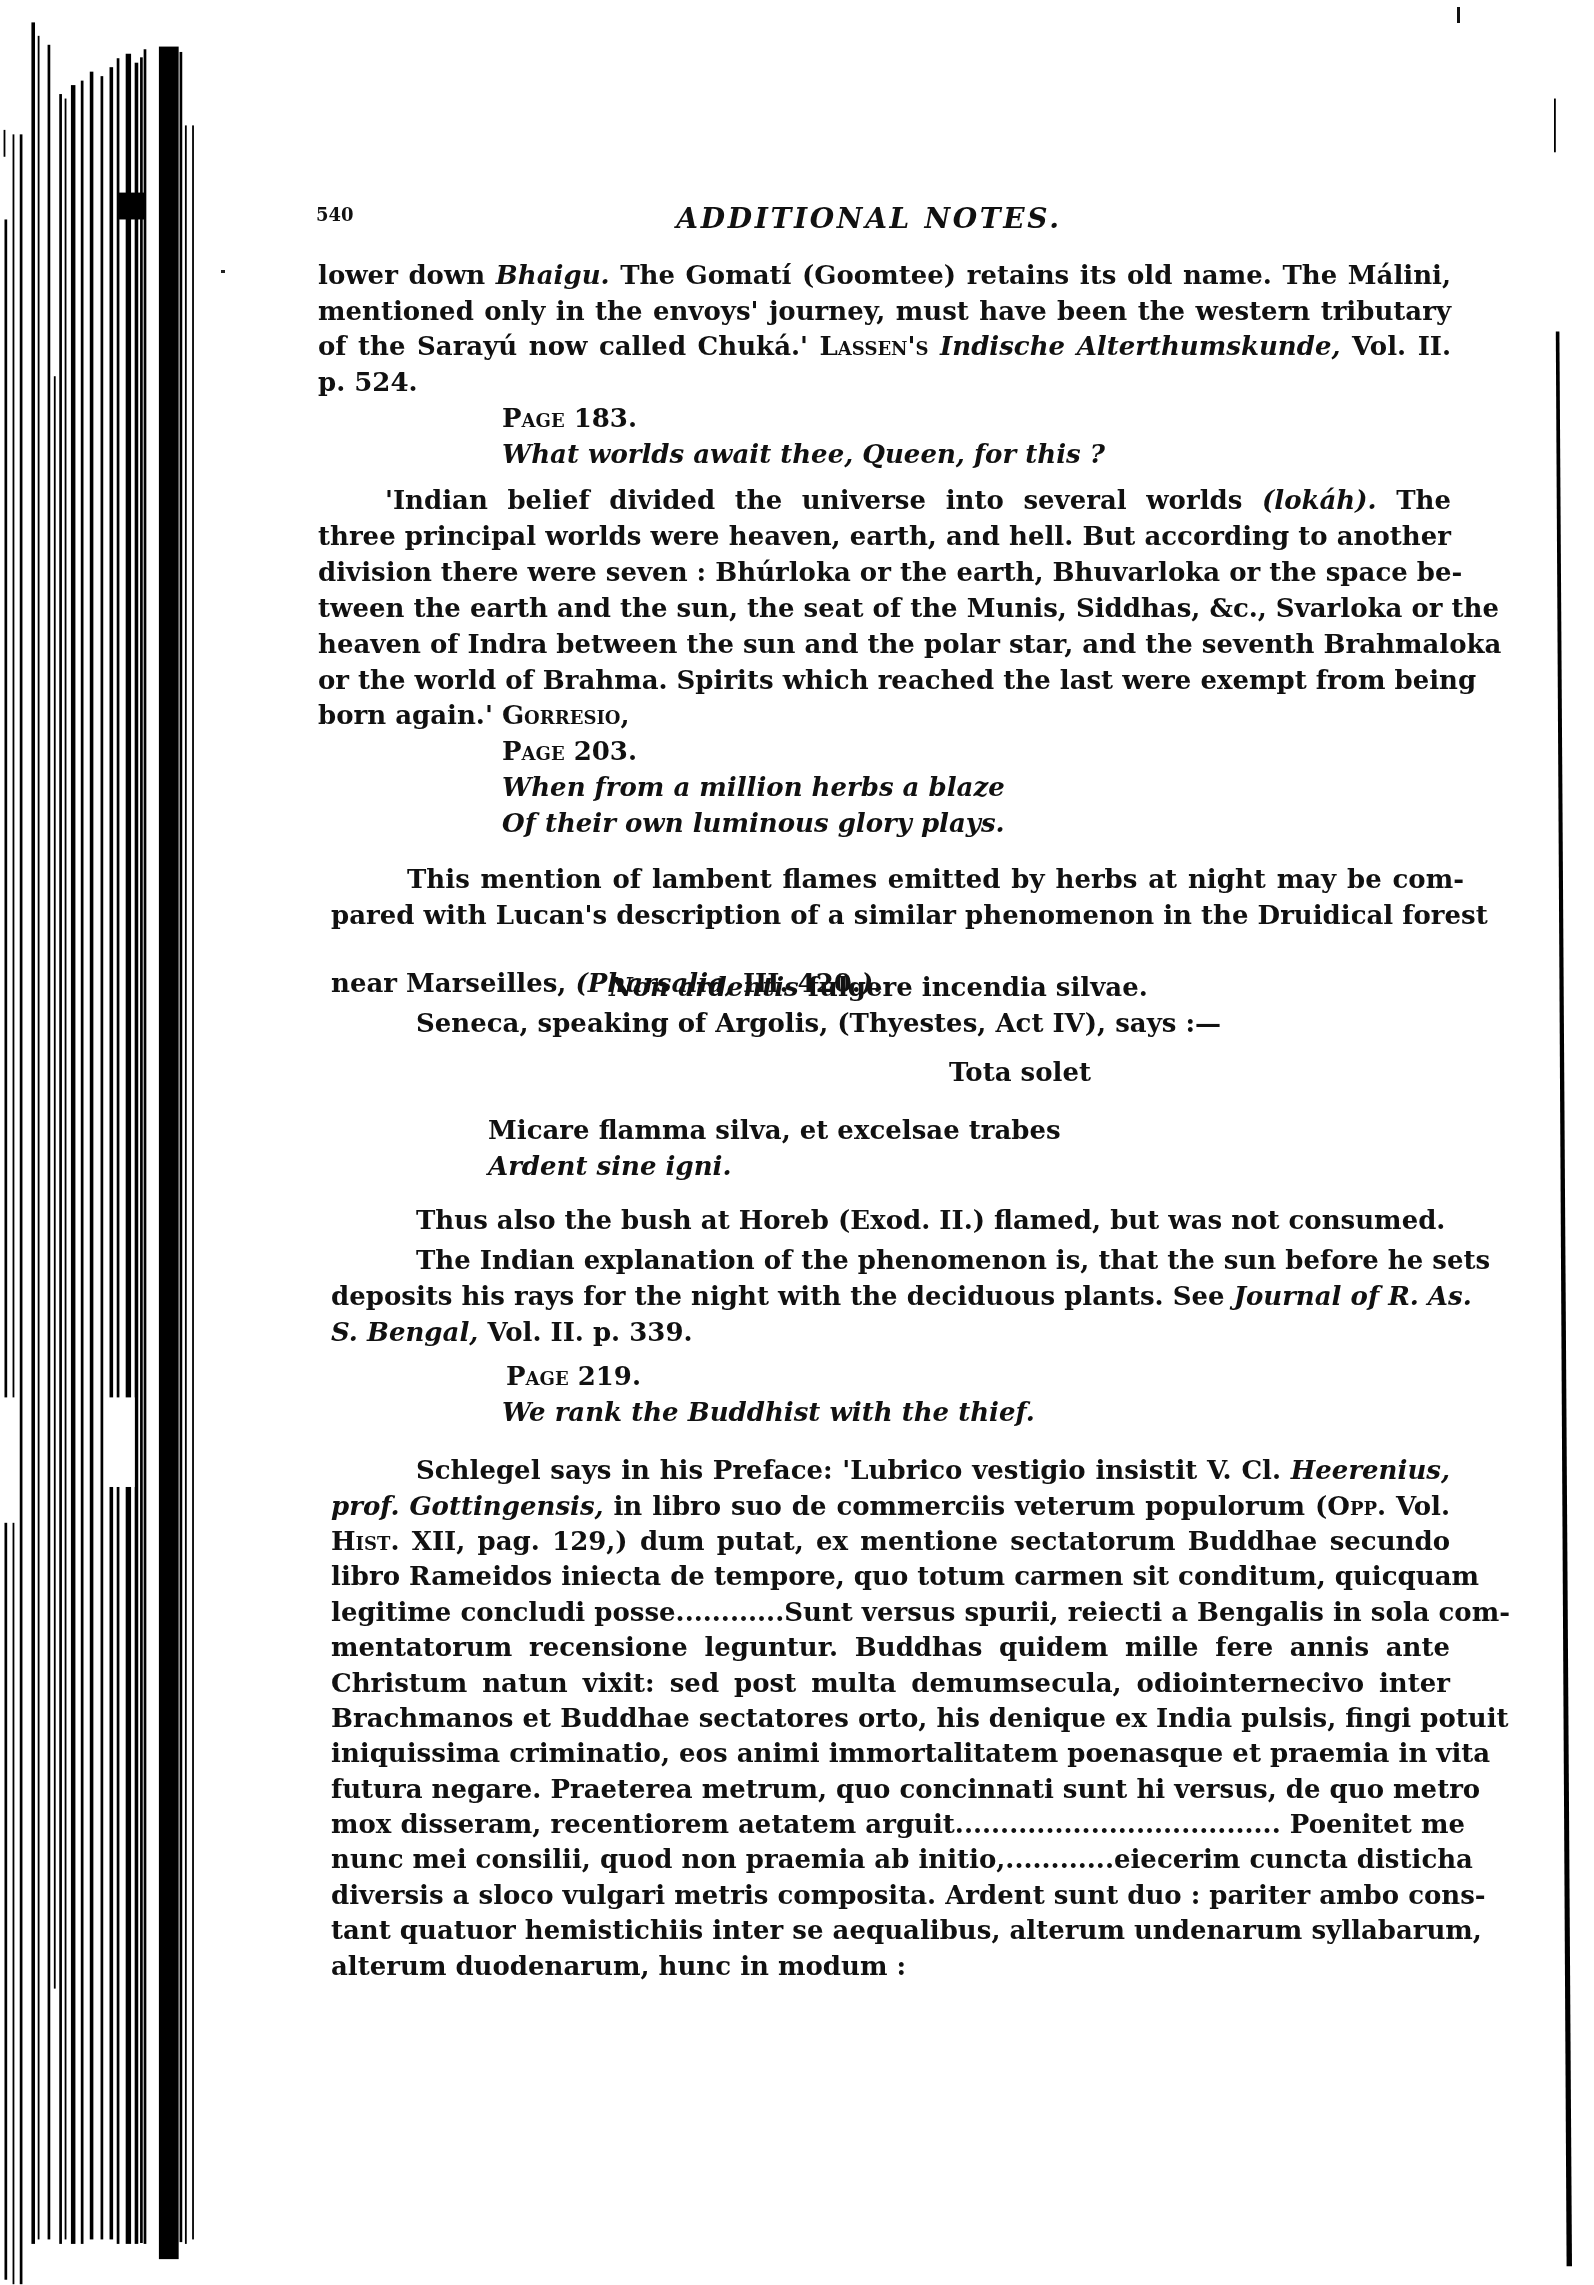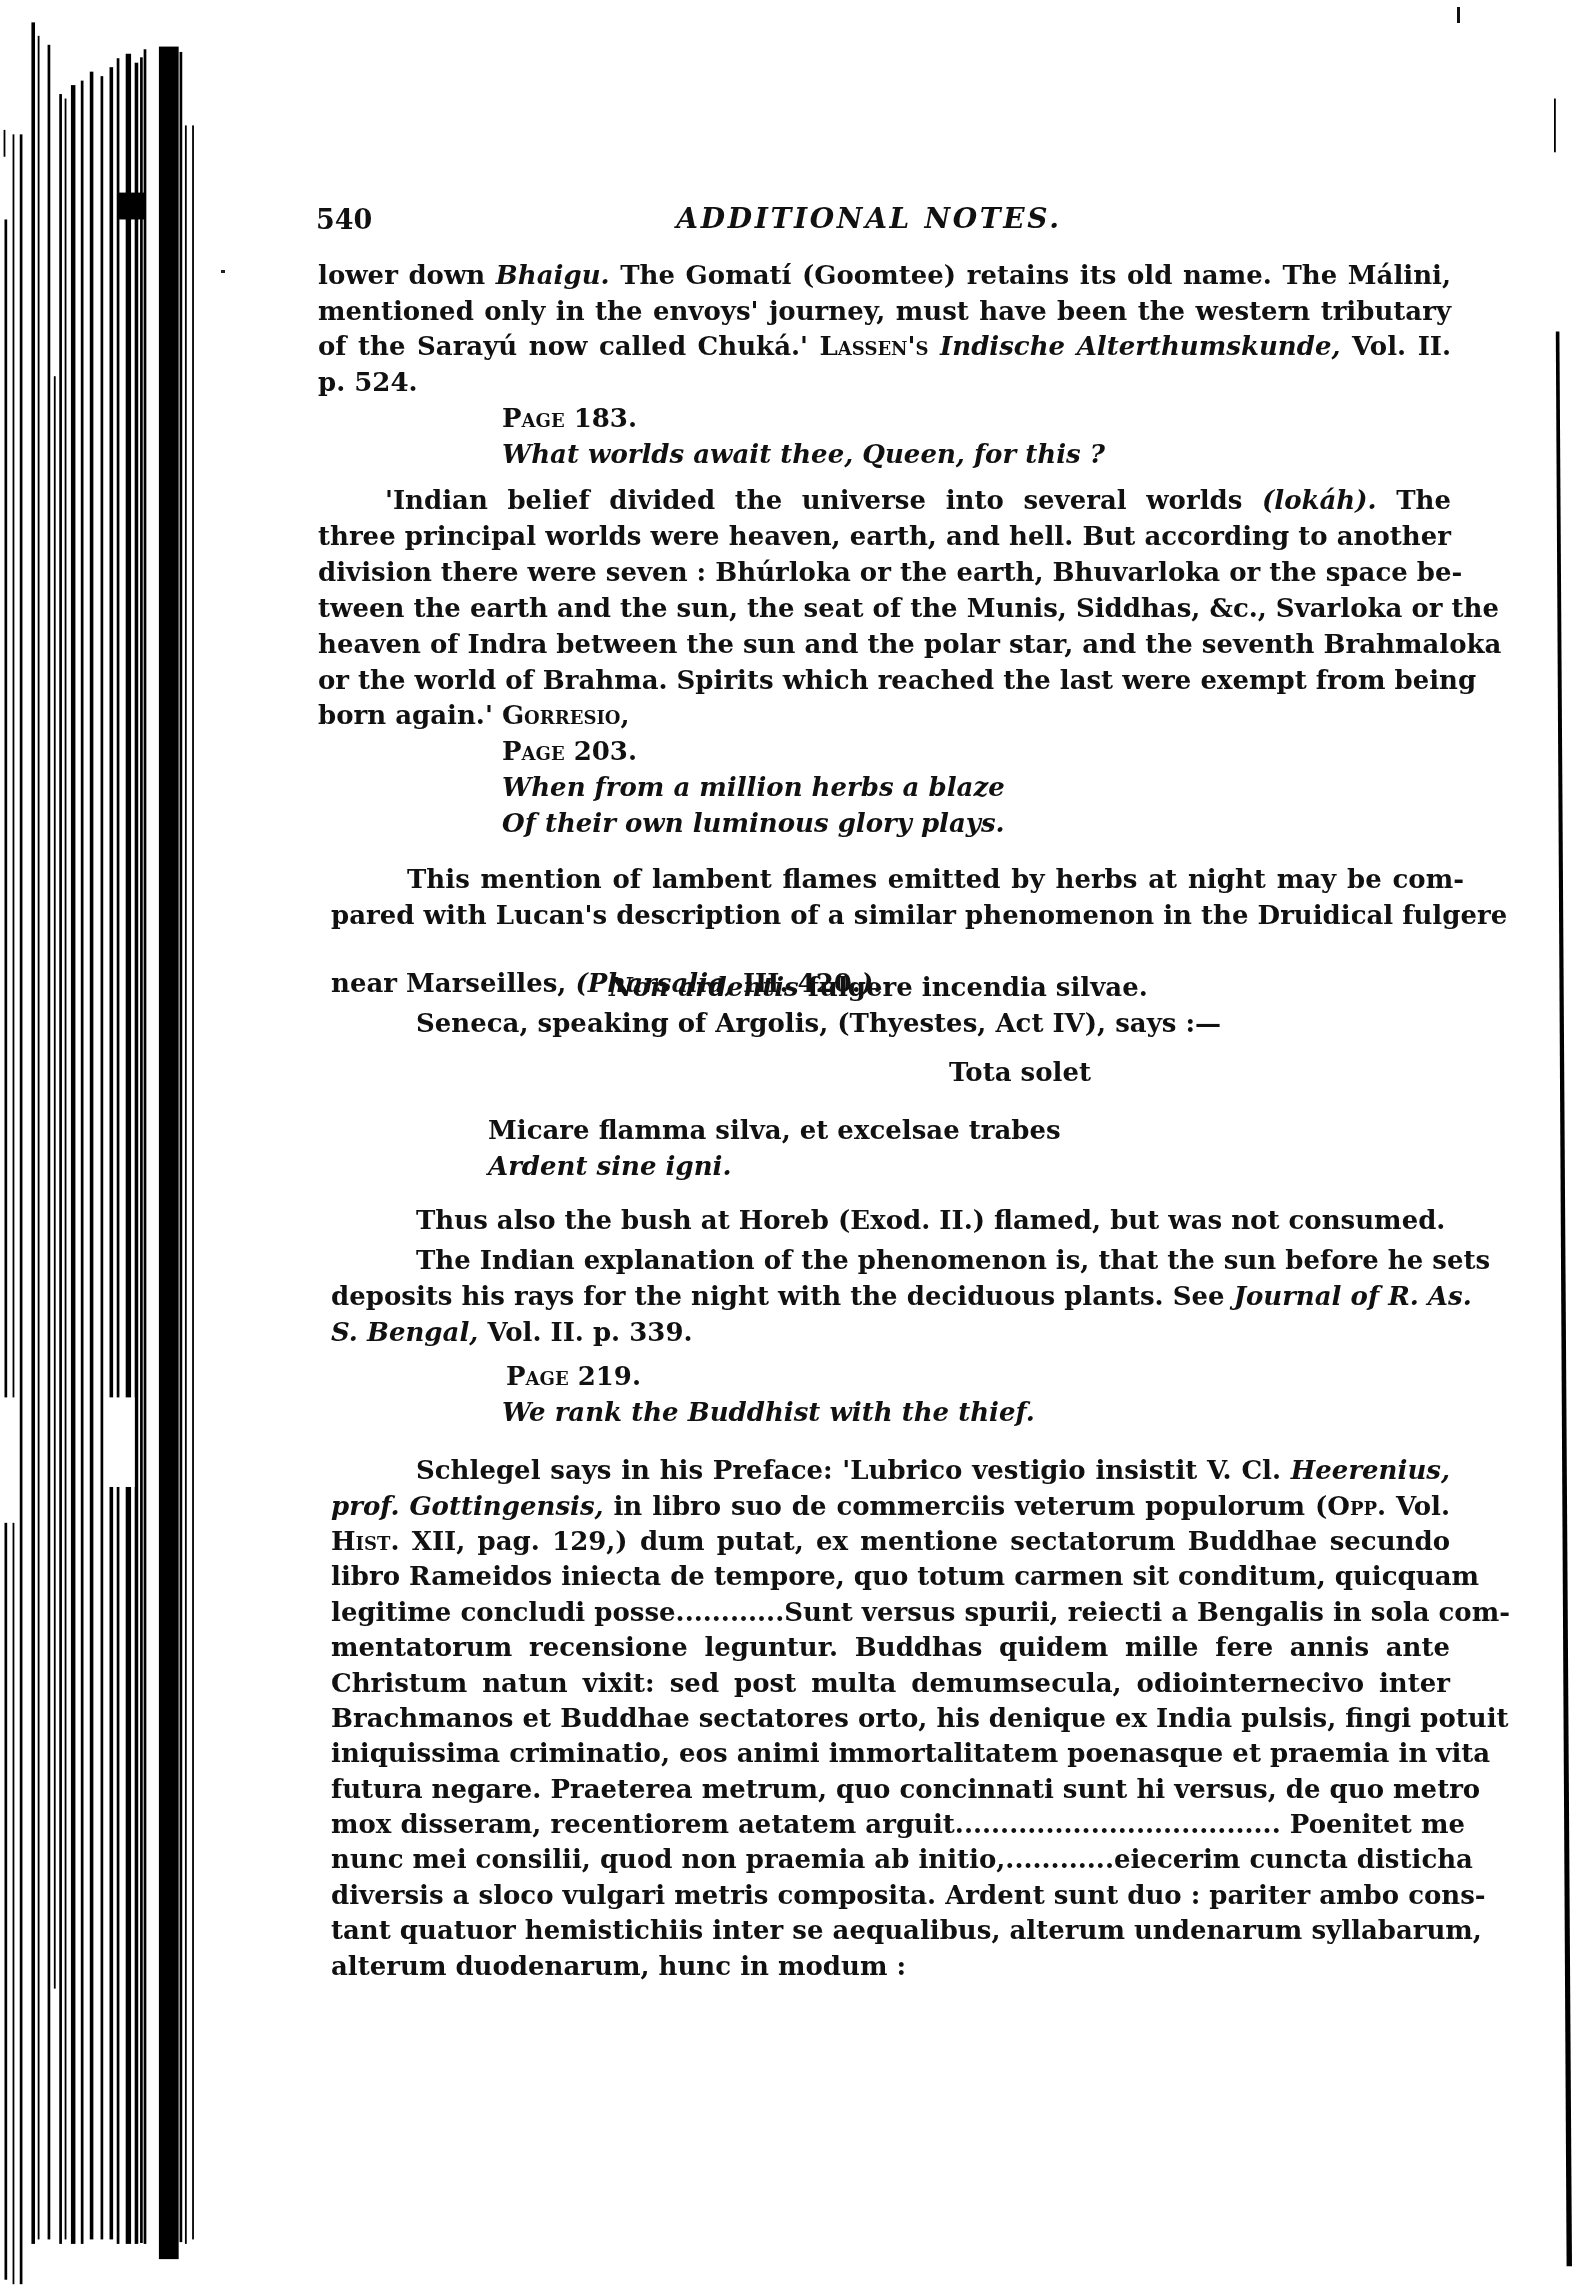--- a/index.html
+++ b/index.html
@@ -8,21 +8,21 @@
   .edge-left { position: absolute; left: 0; top: 0; width: 202px; height: 2286px; }
   .edge-right { position: absolute; left: 1554px; top: 0; width: 27px; height: 2286px; }
   .tick-top { position: absolute; left: 1457px; top: 7.2px; width: 2.7px; height: 16px; background: #111; }
   .stray-dot { position: absolute; left: 221px; top: 270px; width: 3.6px; height: 2.7px; background: #222; }
 
   .line { position: absolute; white-space: nowrap; font-size: 26px; line-height: 30px; font-weight: bold; letter-spacing: 0px; }
   .justify { text-align: justify; text-align-last: justify; }
   .center { }
   .it { font-style: italic; }
   .sc { font-variant: small-caps; }
-  .hdr-num { position: absolute; left: 316px; top: 204px; font-size: 27px; font-weight: bold; }
+  .hdr-num { position: absolute; left: 316px; top: 204px; font-size: 18px; font-weight: bold; }
   .hdr-title { position: absolute; left: 502px; width: 734px; top: 202px; font-size: 28px; font-style: italic; font-weight: bold; letter-spacing: 2.7px; text-align: center; }
 </style>
 </head>
 <body>
 
 <svg class="edge-left" viewBox="0 0 225 2552" preserveAspectRatio="none">
   <g fill="#000">
     <rect x="35" y="25" width="4" height="2480"></rect>
     <rect x="42" y="40" width="2" height="2460"></rect>
     <rect x="53" y="50" width="3" height="2450"></rect>
@@ -77,21 +77,21 @@
     <div class="line justify" style="top: 521px; left: 318px; width: 1133px;">three principal worlds were heaven, earth, and hell.  But according to another</div>
     <div class="line justify" style="top: 557px; left: 318px; width: 1133px;">division there were seven : Bhúrloka or the earth, Bhuvarloka or the space be-</div>
     <div class="line justify" style="top: 593px; left: 318px; width: 1133px;">tween the earth and the sun, the seat of the Munis, Siddhas, &amp;c., Svarloka or the</div>
     <div class="line justify" style="top: 629px; left: 318px; width: 1133px;">heaven of Indra between the sun and the polar star, and the seventh Brahmaloka</div>
     <div class="line justify" style="top: 665px; left: 318px; width: 1133px;">or the world of Brahma.  Spirits which reached the last were exempt from being</div>
     <div class="line " style="top: 700px; left: 318px;">born again.'  <span class="sc">Gorresio,</span></div>
     <div class="line center" style="top: 736px; left: 502px; width: 734px;"><span class="sc">Page 203.</span></div>
     <div class="line center" style="top: 772px; left: 502px; width: 734px;"><span class="it">When from a million herbs a blaze</span></div>
     <div class="line center" style="top: 808px; left: 502px; width: 734px;"><span class="it">Of their own luminous glory plays.</span></div>
     <div class="line justify" style="top: 864px; left: 407px; width: 1057px;">This mention of lambent flames emitted by herbs at night may be com-</div>
-    <div class="line justify" style="top: 900px; left: 331px; width: 1119px;">pared with Lucan's description of a similar phenomenon in the Druidical fulgere</div>
+    <div class="line justify" style="top: 900px; left: 331px; width: 1119px;">pared with Lucan's description of a similar phenomenon in the Druidical forest</div>
     <div class="line " style="top: 936px; left: 331px; margin-top: 32px;">near Marseilles, <span class="it">(Pharsalia,</span> III. 420.<span class="it">).</span></div>
     <div class="line " style="top: 972px; left: 609px;"><span class="it">Non ardentis</span> fulgere incendia silvae.</div>
     <div class="line " style="top: 1008px; left: 416px;">Seneca, speaking of Argolis, (Thyestes, Act IV), says :—</div>
     <div class="line " style="top: 1057px; left: 949px;">Tota solet</div>
     <div class="line " style="top: 1115px; left: 488px;">Micare flamma silva, et excelsae trabes</div>
     <div class="line it" style="top: 1151px; left: 488px;"><span class="it">Ardent sine igni.</span></div>
     <div class="line " style="top: 1205px; left: 416px;">Thus also the bush at Horeb (Exod. II.) flamed, but was not consumed.</div>
     <div class="line justify" style="top: 1245px; left: 416px; width: 1034px;">The Indian explanation of the phenomenon is, that the sun before he sets</div>
     <div class="line justify" style="top: 1281px; left: 331px; width: 1119px;">deposits his rays for the night with the deciduous plants.  See <span class="it">Journal of R. As.</span></div>
     <div class="line " style="top: 1317px; left: 331px;"><span class="it">S. Bengal,</span> Vol. II. p. 339.</div>

